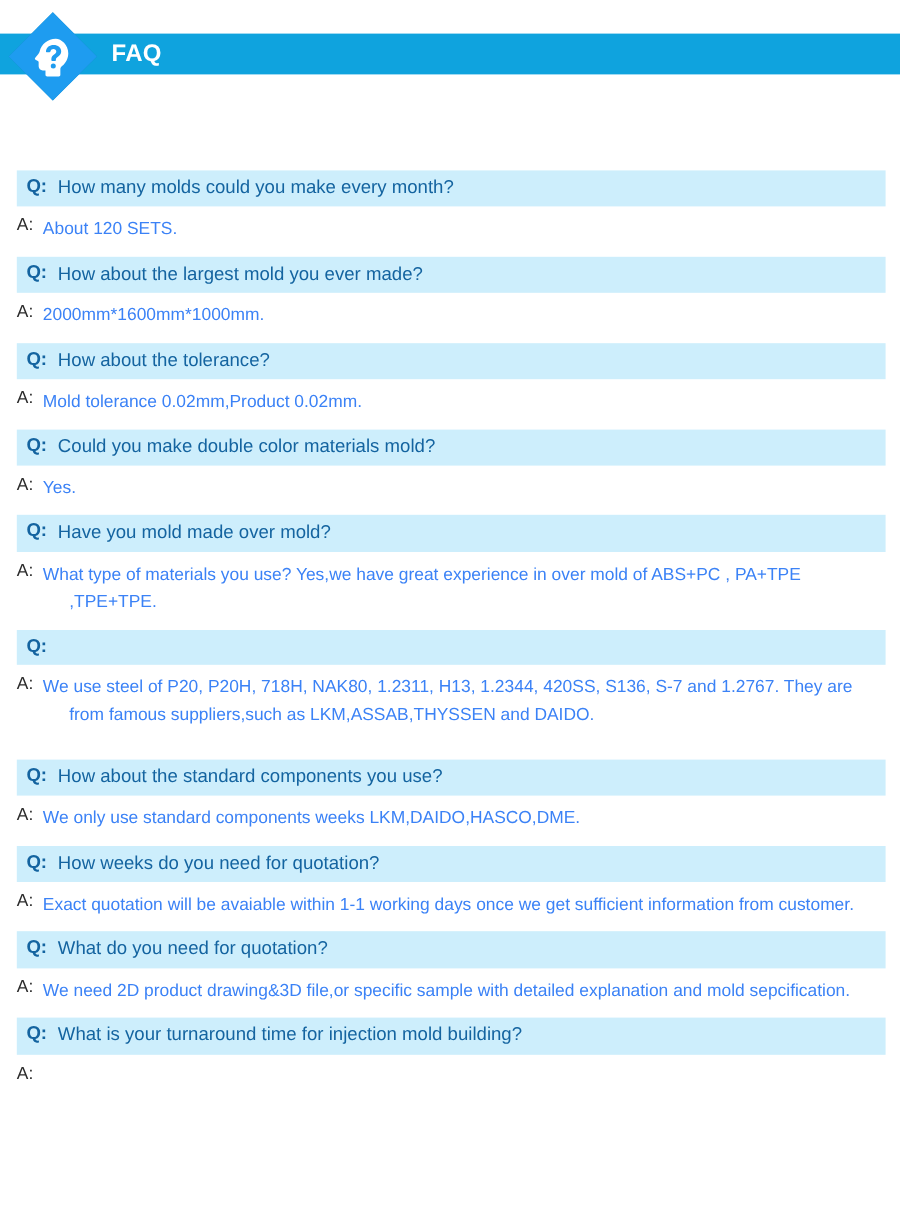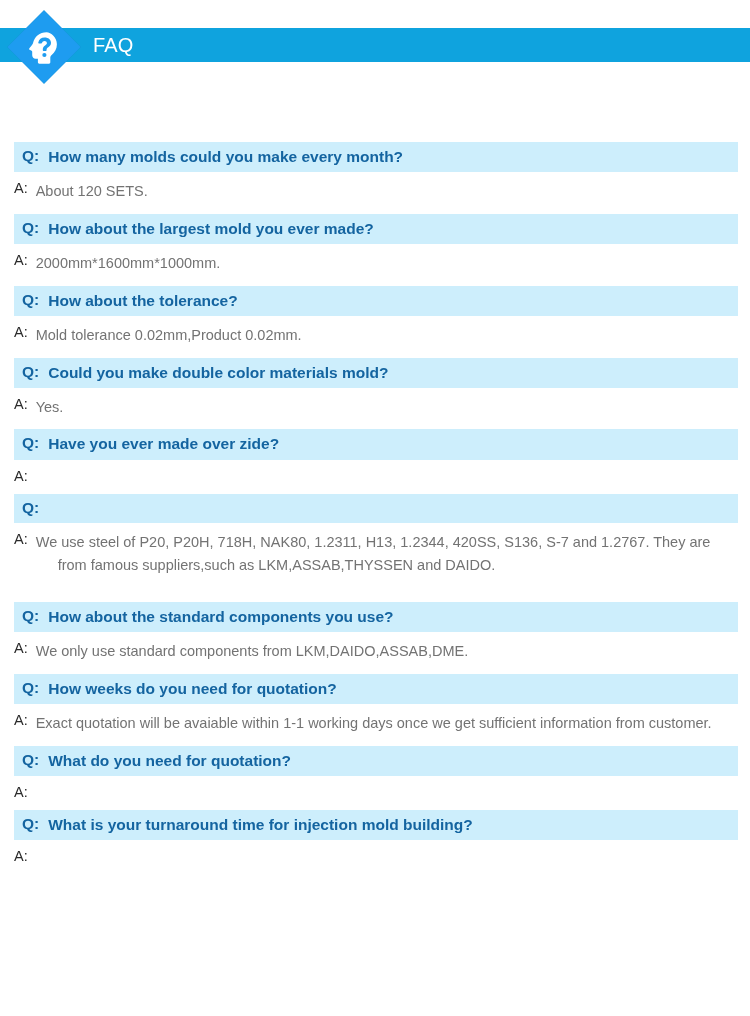--- a/index.html
+++ b/index.html
@@ -38,21 +38,21 @@
   }
 
   .banner-title {
     position: absolute;
     top: 0;
     left: 93px;
     height: 34px;
     line-height: 34px;
     color: #ffffff;
     font-size: 20px;
-    font-weight: normal;
+    font-weight: bold;
     letter-spacing: 0.2px;
   }
 
   
   .badge-wrap {
     position: absolute;
     top: -18px;
     left: 7px;
     width: 74px;
     height: 74px;
@@ -112,39 +112,39 @@
     color: #1464a0;
     font-size: 15.5px;
     font-weight: bold;
     flex: 0 0 auto;
     padding-right: 9px;
   }
 
   .q-text {
     color: #1464a0;
     font-size: 15.5px;
-    font-weight: bold;
+    font-weight: normal;
     line-height: 1.25;
   }
 
   .answer-row {
     padding: 8px 14px 10px 14px;
     display: flex;
     align-items: flex-start;
   }
 
   .a-label {
     color: #2a2a2a;
     font-size: 14.5px;
     flex: 0 0 auto;
     padding-right: 8px;
   }
 
   .a-text {
-    color: #737373;
+    color: #3b82f6;
     font-size: 14.5px;
     line-height: 1.62;
     white-space: pre-line;
     text-indent: -22px;
     padding-left: 22px;
   }
 </style>
 </head>
 <body>
 
@@ -208,45 +208,46 @@
       </div>
       <div class="answer-row">
         <span class="a-label">A:</span>
         <span class="a-text">Yes.</span>
       </div>
     </div>
 
     <div class="faq-item">
       <div class="question-bar">
         <span class="q-label">Q:</span>
-        <span class="q-text">Have you ever made over zide?</span>
-      </div>
-      <div class="answer-row">
-        <span class="a-label">A:</span>
+        <span class="q-text">Have you mold made over mold?</span>
+      </div>
+      <div class="answer-row">
+        <span class="a-label">A:</span>
+        <span class="a-text">What type of materials you use? Yes,we have great experience in over mold of ABS+PC , PA+TPE ,TPE+TPE.</span>
       </div>
     </div>
 
     <div class="faq-item">
       <div class="question-bar">
         <span class="q-label">Q:</span>
       </div>
       <div class="answer-row">
         <span class="a-label">A:</span>
         <span class="a-text">We use steel of P20, P20H, 718H, NAK80, 1.2311, H13, 1.2344, 420SS, S136, S-7 and 1.2767. They are from famous suppliers,such as LKM,ASSAB,THYSSEN and DAIDO.</span>
       </div>
     </div>
 
     <div class="faq-item extra-gap">
       <div class="question-bar">
         <span class="q-label">Q:</span>
         <span class="q-text">How about the standard components you use?</span>
       </div>
       <div class="answer-row">
         <span class="a-label">A:</span>
-        <span class="a-text">We only use standard components from LKM,DAIDO,ASSAB,DME.</span>
+        <span class="a-text">We only use standard components weeks LKM,DAIDO,HASCO,DME.</span>
       </div>
     </div>
 
     <div class="faq-item">
       <div class="question-bar">
         <span class="q-label">Q:</span>
         <span class="q-text">How weeks do you need for quotation?</span>
       </div>
       <div class="answer-row">
         <span class="a-label">A:</span>
@@ -254,20 +255,21 @@
       </div>
     </div>
 
     <div class="faq-item">
       <div class="question-bar">
         <span class="q-label">Q:</span>
         <span class="q-text">What do you need for quotation?</span>
       </div>
       <div class="answer-row">
         <span class="a-label">A:</span>
+        <span class="a-text">We need 2D product drawing&amp;3D file,or specific sample with detailed explanation and mold sepcification.</span>
       </div>
     </div>
 
     <div class="faq-item">
       <div class="question-bar">
         <span class="q-label">Q:</span>
         <span class="q-text">What is your turnaround time for injection mold building?</span>
       </div>
       <div class="answer-row">
         <span class="a-label">A:</span>

